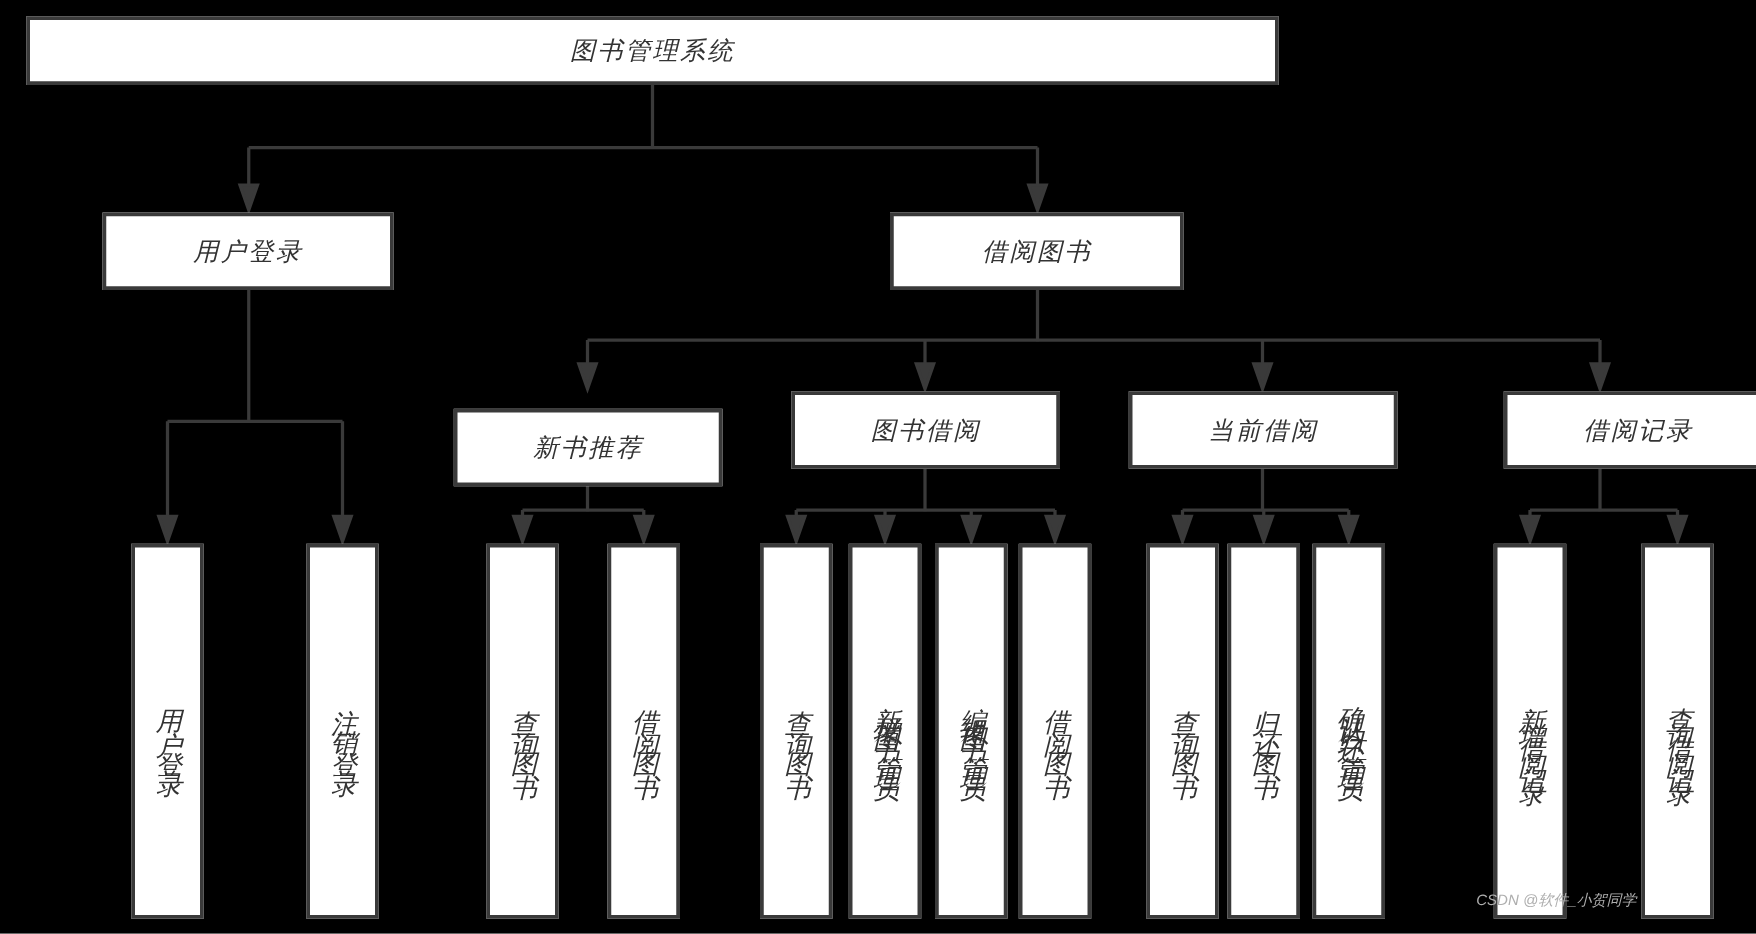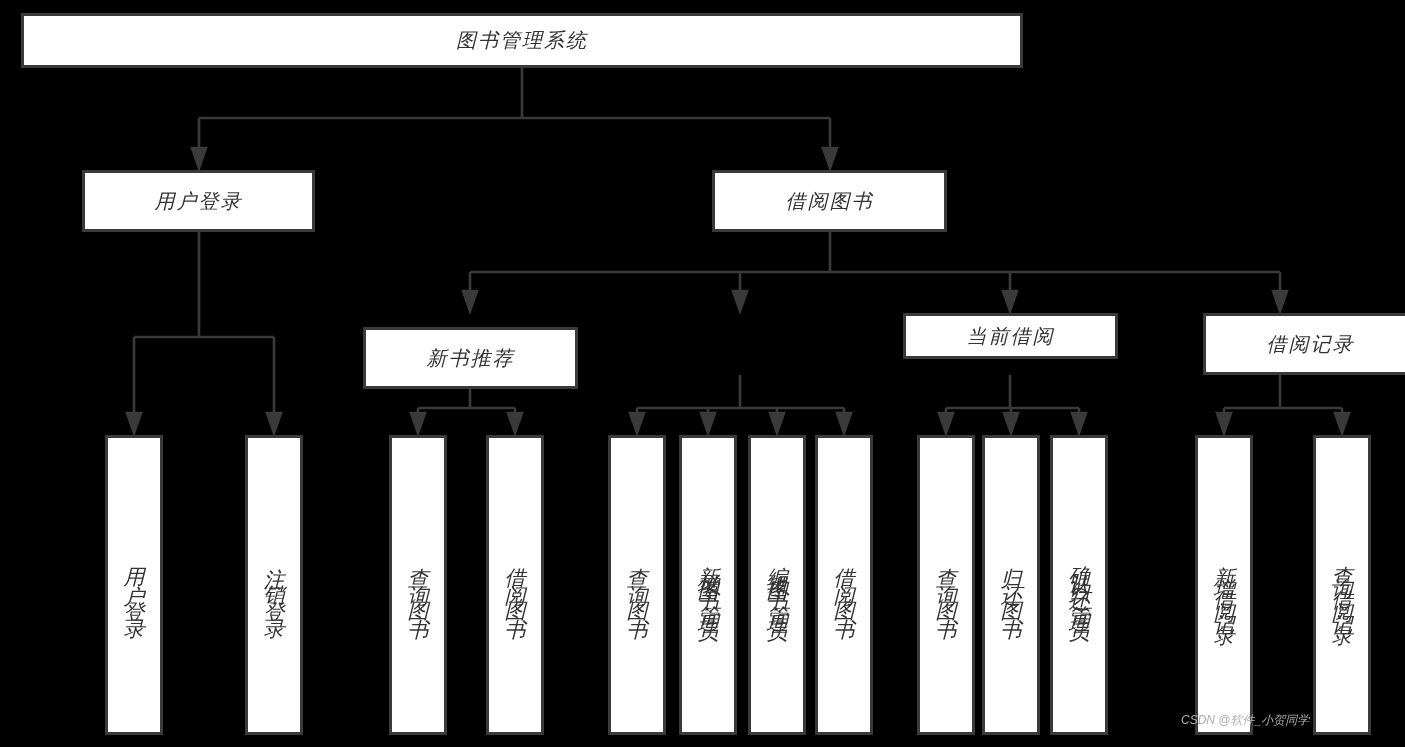--- a/index.html
+++ b/index.html
@@ -95,21 +95,22 @@
       <polygon points="1335,413 1349,413 1342,433"></polygon>
     </g>
   </svg>
 
   <div class="box" style="left:21px;top:13px;width:1002px;height:55px;">图书管理系统</div>
 
   <div class="box" style="left:82px;top:170px;width:233px;height:62px;">用户登录</div>
   <div class="box" style="left:712px;top:170px;width:235px;height:62px;">借阅图书</div>
 
   <div class="box" style="left:363px;top:327px;width:215px;height:62px;">新书推荐</div>
-  <div class="box" style="left:903px;top:313px;width:215px;height:46px;">当前借阅</div>
+  <div class="box" style="left:633px;top:313px;width:215px;height:62px;">图书借阅</div>
+  <div class="box" style="left:903px;top:313px;width:215px;height:62px;">当前借阅</div>
   <div class="box" style="left:1173px;top:313px;width:215px;height:62px;margin-left:30px;">借阅记录</div>
 
   <div class="box vbox sp4" style="left:105px;top:435px;width:58px;height:300px;">用户登录</div>
   <div class="box vbox sp4" style="left:245px;top:435px;width:58px;height:300px;">注销登录</div>
 
   <div class="box vbox sp4" style="left:389px;top:435px;width:58px;height:300px;">查询图书</div>
   <div class="box vbox sp4" style="left:486px;top:435px;width:58px;height:300px;">借阅图书</div>
 
   <div class="box vbox sp4" style="left:608px;top:435px;width:58px;height:300px;">查询图书</div>
   <div class="box vbox splong" style="left:679px;top:435px;width:58px;height:300px;">新增图书（管理员）</div>

